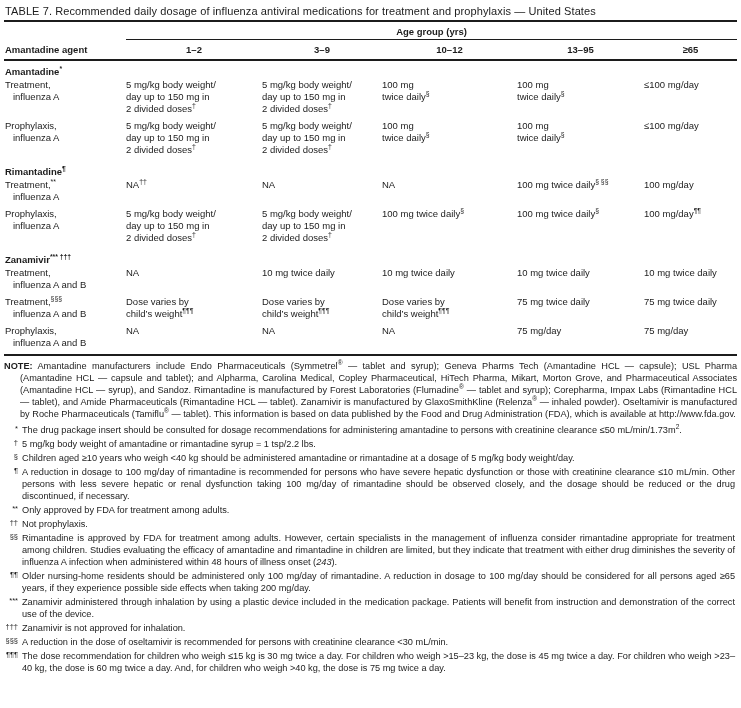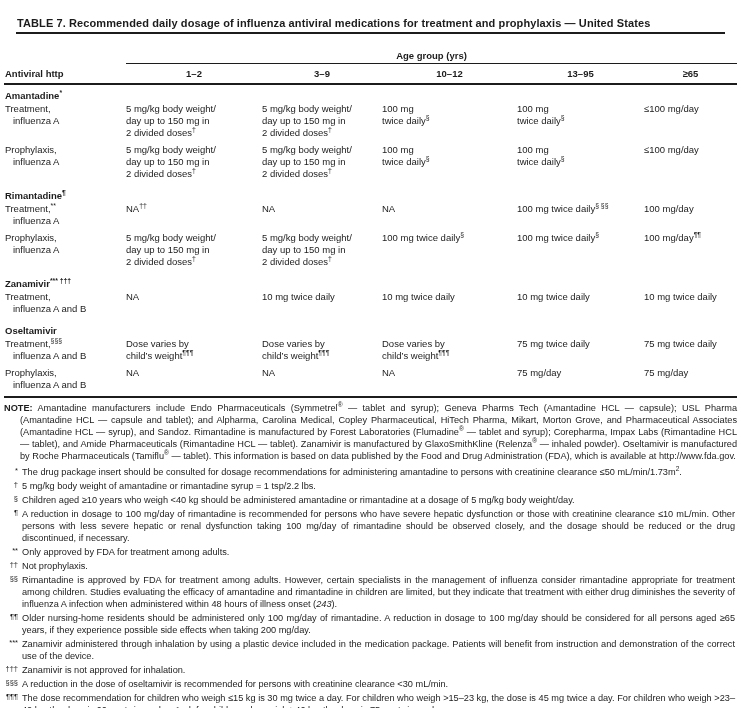--- a/index.html
+++ b/index.html
@@ -4,21 +4,21 @@
 <style>
   html,body{margin:0;padding:0;background:#ffffff;}
   body{
     width:741px;height:708px;overflow:hidden;
     font-family:"Liberation Sans","DejaVu Sans",sans-serif;
     color:#1c1c1c;
     -webkit-font-smoothing:antialiased;
   }
   .page{padding:2px 4px 0 4px;}
   .title{
-    font-size:11px;font-weight:bold;margin:12px;
+    font-size:11px;font-weight:normal;margin:0;
     padding:3px 0 3px 1px;
     border-bottom:2px solid #1c1c1c;
     letter-spacing:0.1px;
   }
   table.dosage-table{
     width:733px;border-collapse:collapse;table-layout:fixed;
   }
   .col-agent{width:122px;}
   .col-a1{width:136px;}
   .col-a2{width:120px;}
@@ -76,21 +76,21 @@
         <col class="col-a3">
         <col class="col-a4">
         <col class="col-a5">
     </colgroup>
     <thead>
       <tr>
         <th class="spacer-th"></th>
         <th class="age-group-th" colspan="5">Age group (yrs)</th>
       </tr>
       <tr id="col-header-row">
-        <th class="agent-th">Antiviral http</th>
+        <th class="agent-th">Amantadine agent</th>
       <th class="age-th">1–2</th>
           <th class="age-th">3–9</th>
           <th class="age-th">10–12</th>
           <th class="age-th">13–95</th>
           <th class="age-th">≥65</th>
         </tr>
     </thead>
     <tbody id="table-body">
         <tr class="drug-row">
           <td class="drug-cell" colspan="6">Amantadine<sup>*</sup></td>
@@ -133,23 +133,20 @@
         <tr class="drug-row">
           <td class="drug-cell" colspan="6">Zanamivir<sup>*** †††</sup></td>
         </tr>
         <tr class="data-row">
           <td class="label-cell">Treatment,<br>   influenza A and B</td>
           <td class="cell">NA</td>
           <td class="cell">10 mg twice daily</td>
           <td class="cell">10 mg twice daily</td>
           <td class="cell">10 mg twice daily</td>
           <td class="cell">10 mg twice daily</td>
-        </tr>
-        <tr class="drug-row">
-          <td class="drug-cell" colspan="6">Oseltamivir</td>
         </tr>
         <tr class="data-row">
           <td class="label-cell">Treatment,<sup>§§§</sup><br>   influenza A and B</td>
           <td class="cell">Dose varies by<br>child’s weight<sup>¶¶¶</sup></td>
           <td class="cell">Dose varies by<br>child’s weight<sup>¶¶¶</sup></td>
           <td class="cell">Dose varies by<br>child’s weight<sup>¶¶¶</sup></td>
           <td class="cell">75 mg twice daily</td>
           <td class="cell">75 mg twice daily</td>
         </tr>
         <tr class="data-row">

